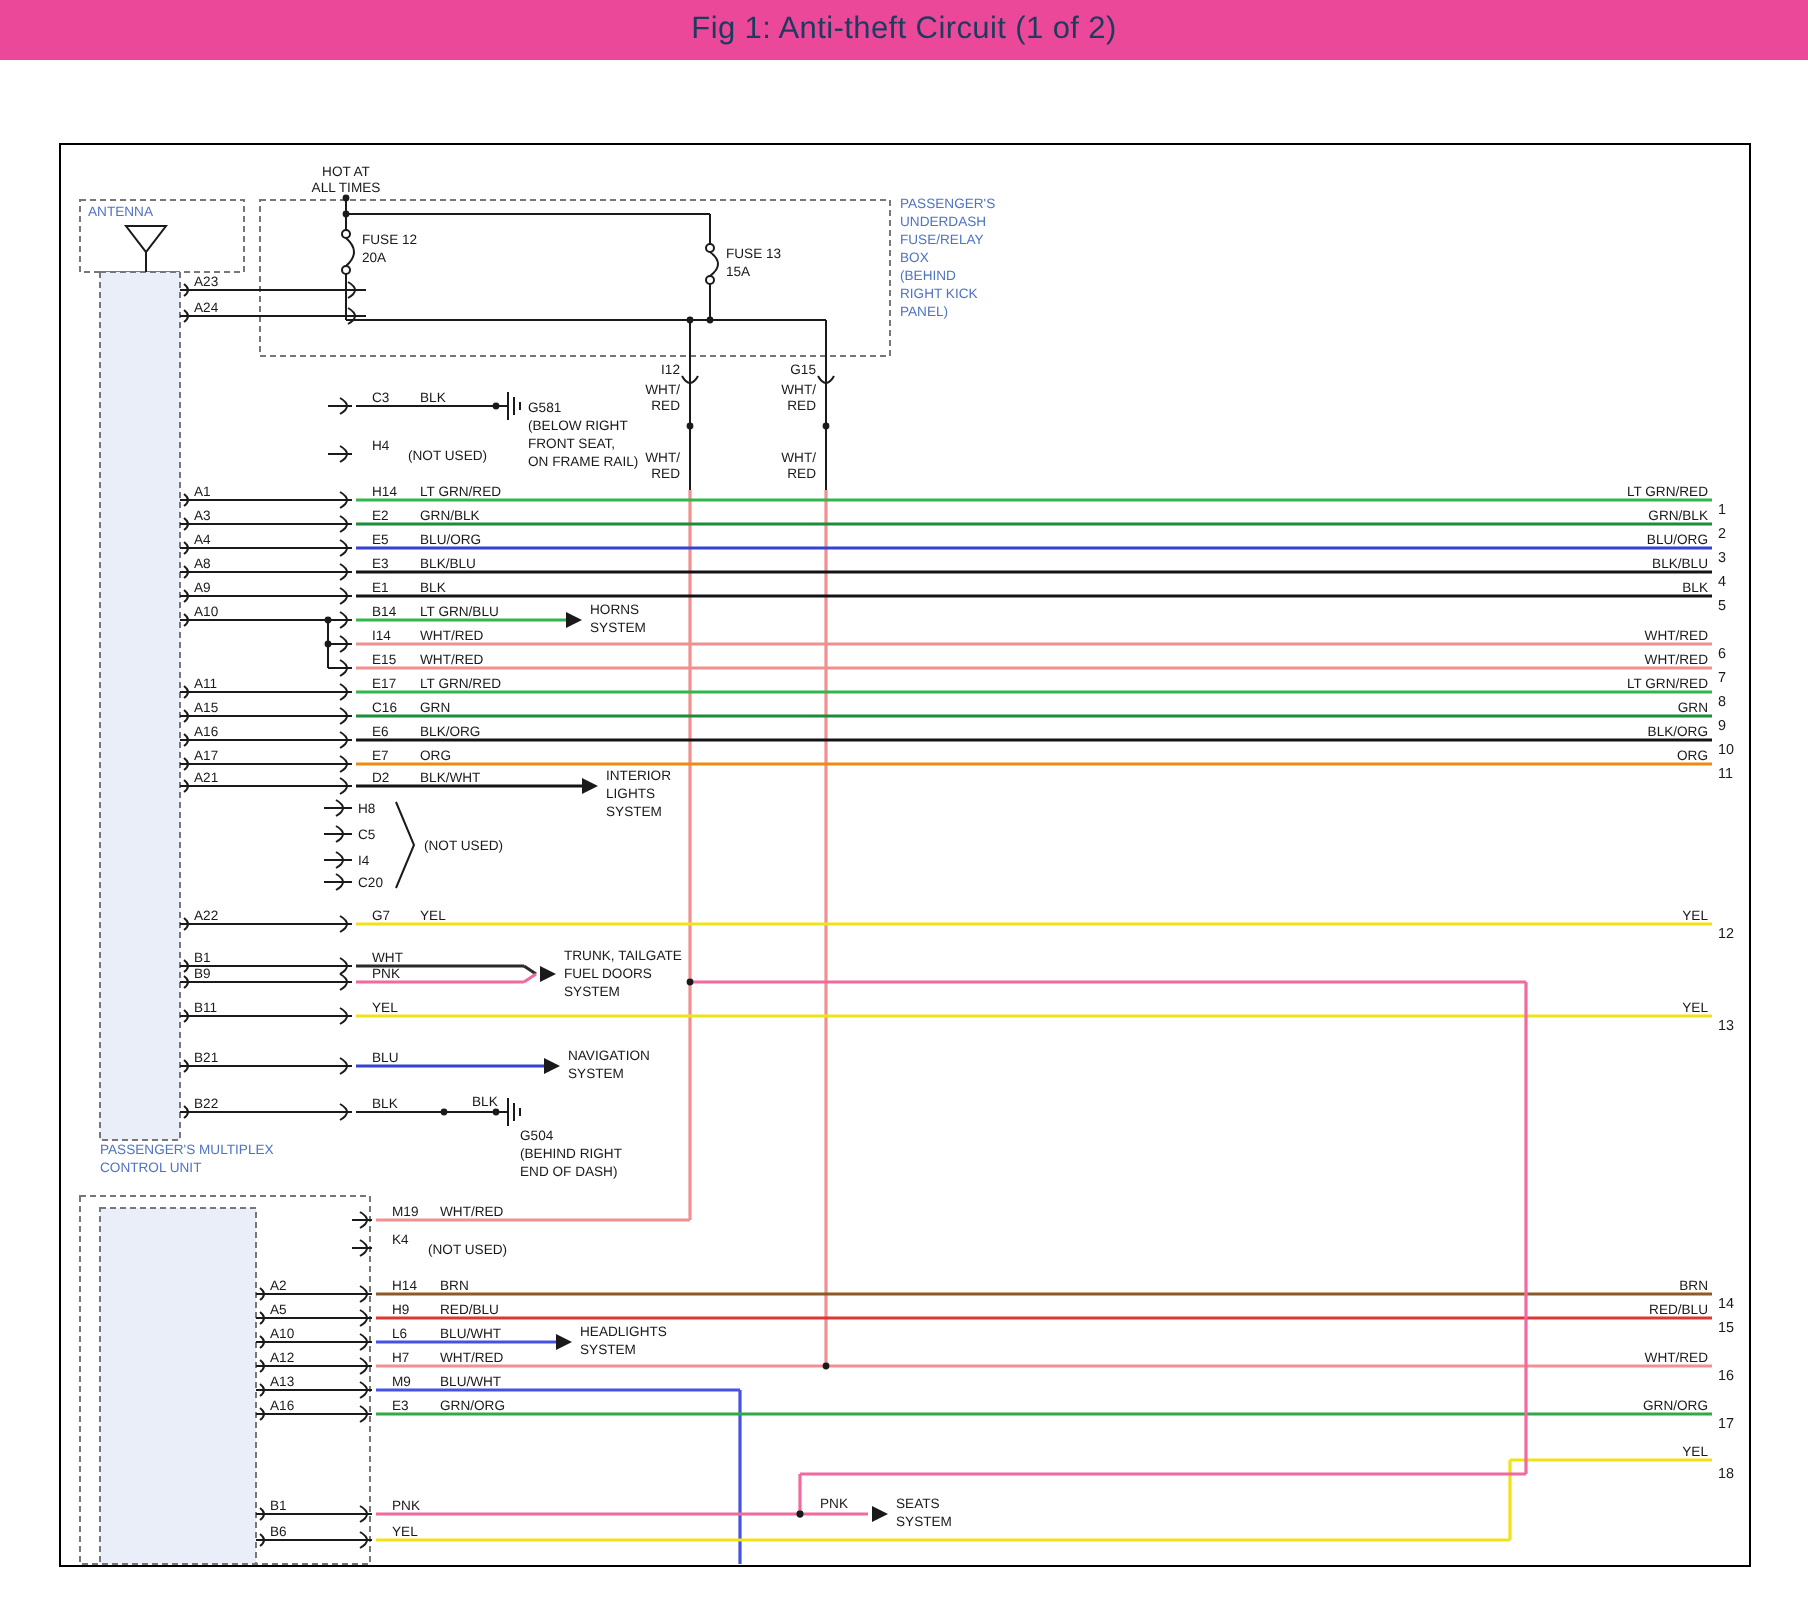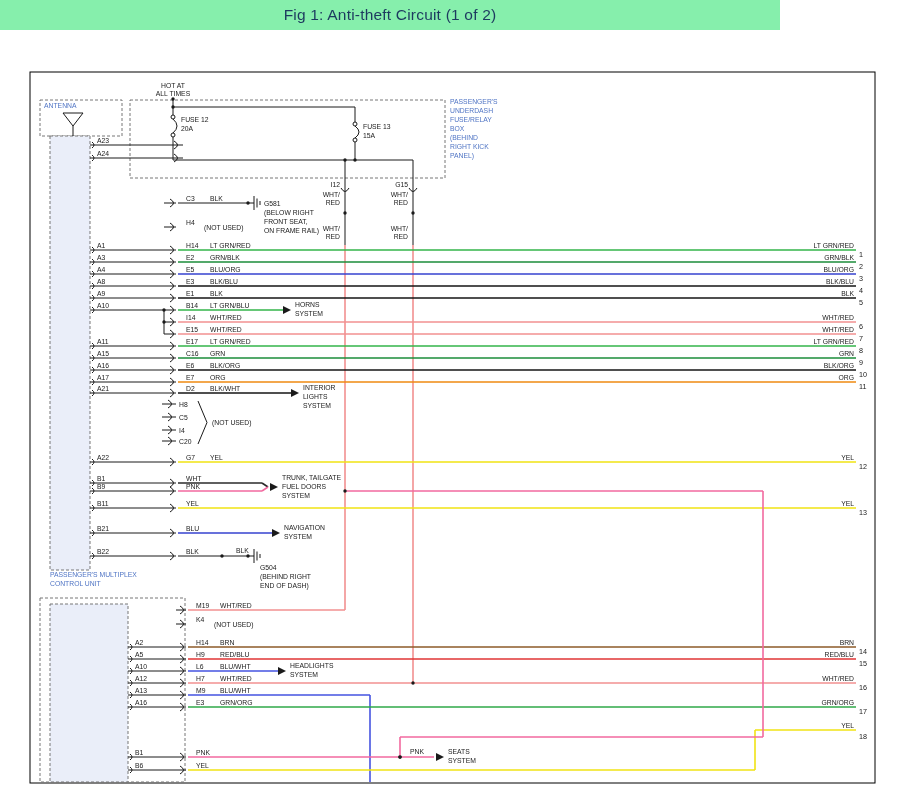--- a/index.html
+++ b/index.html
@@ -1,17 +1,17 @@
 <!DOCTYPE html>
 <html><head>
 <meta charset="utf-8">
 <style>
   html,body{margin:0;padding:0;background:#ffffff;}
   body{width:904px;height:805px;position:relative;font-family:"Liberation Sans",sans-serif;overflow:hidden;}
-  .title-bar{position:absolute;left:0;top:0;width:780px;height:30px;background:#86efac;display:flex;align-items:center;justify-content:center;}
+  .title-bar{position:absolute;left:0;top:0;width:904px;height:30px;background:#ec4899;display:flex;align-items:center;justify-content:center;}
   .title-bar span{color:#1d3a5f;font-size:15.5px;font-weight:500;letter-spacing:.2px;}
   #diagram{position:absolute;left:0;top:0;}
   #diagram text{font-family:"Liberation Sans",sans-serif;}
 </style>
 </head>
 <body>
 
 <div class="title-bar">
   <span>Fig 1: Anti-theft Circuit (1 of 2)</span>
 </div>

